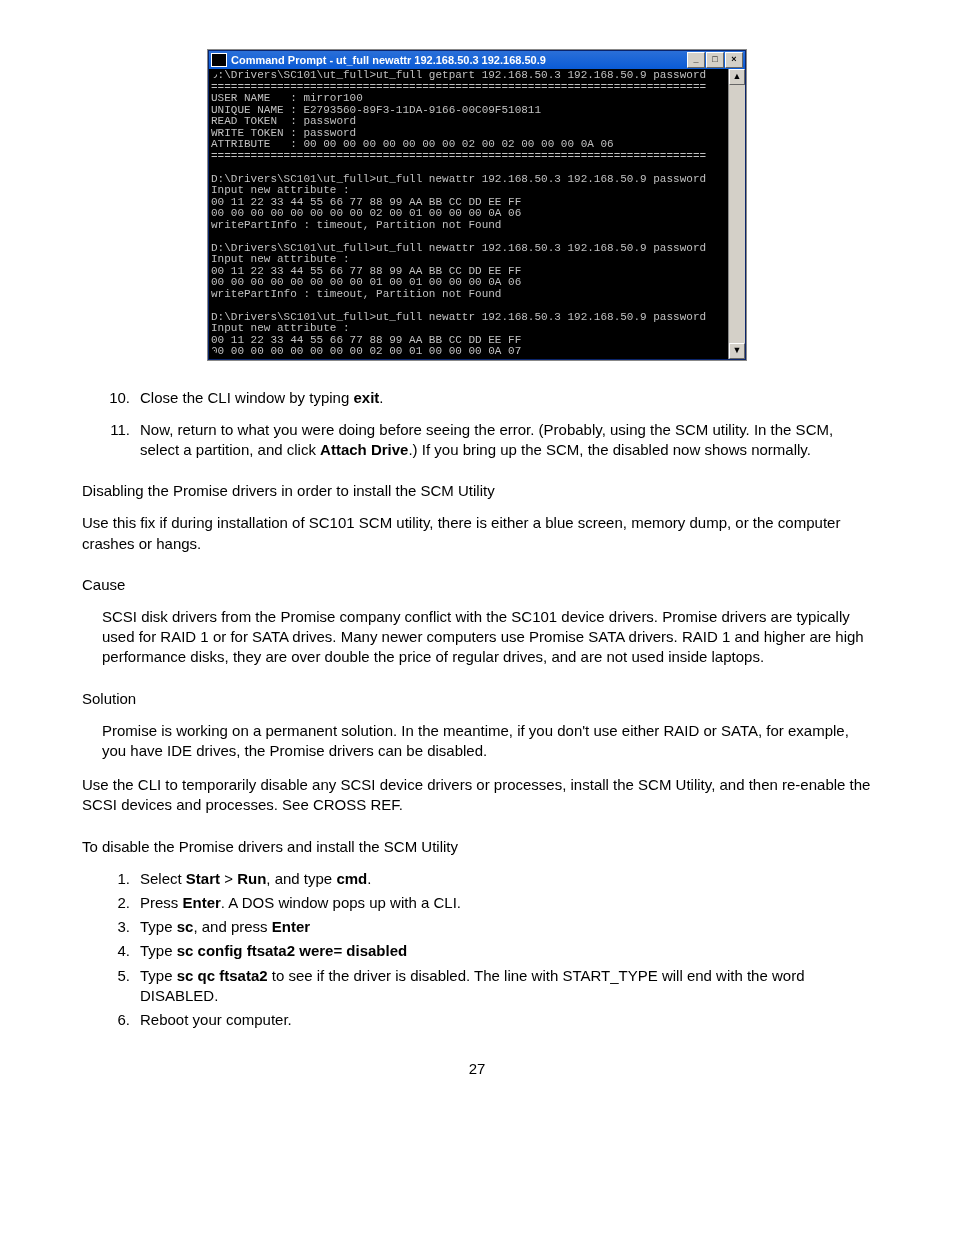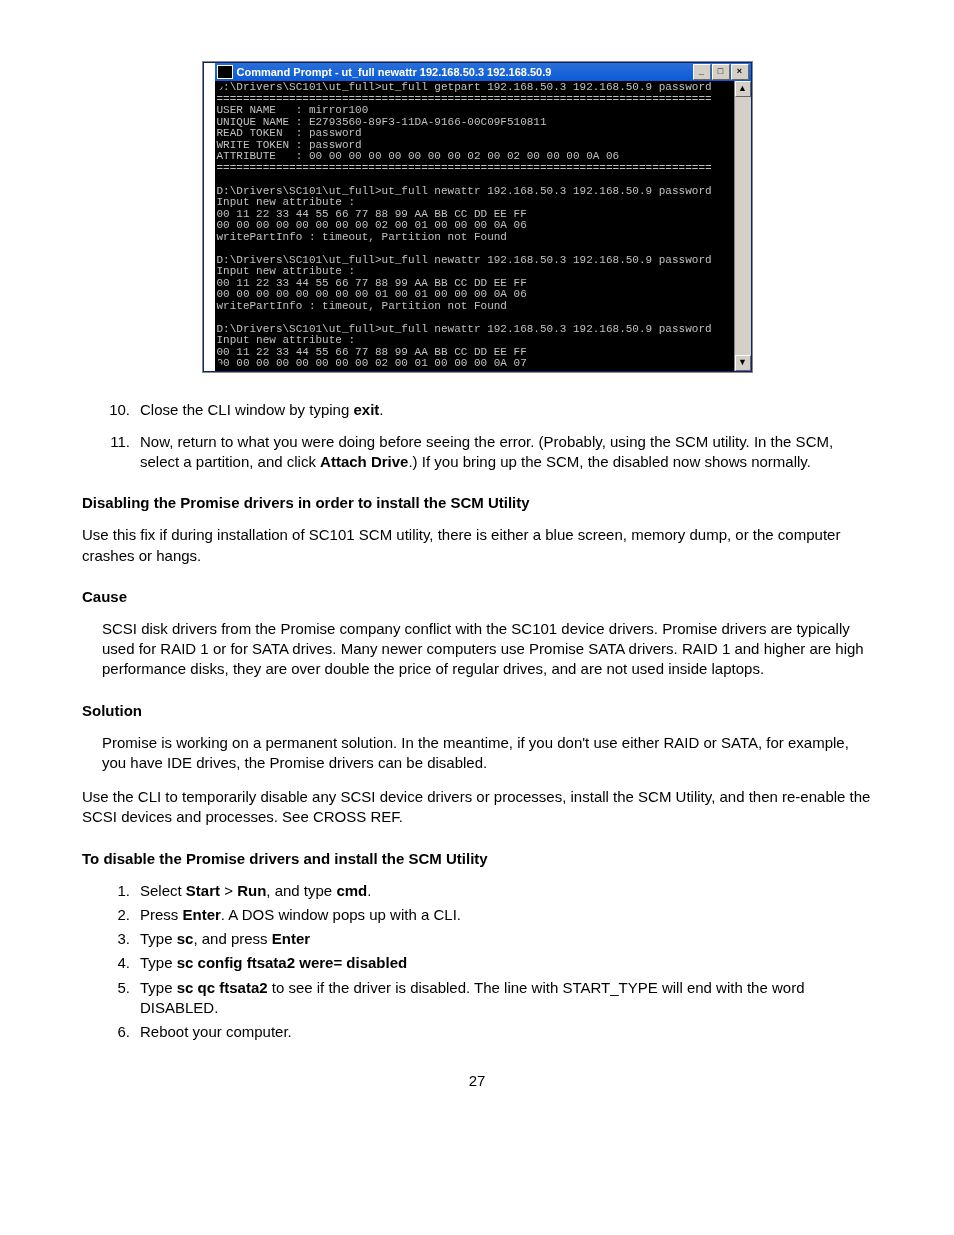--- a/index.html
+++ b/index.html
@@ -9,24 +9,23 @@
     font-family: Arial, Helvetica, sans-serif;
     font-size: 15px;
     color: #000;
     width: 954px;
   }
   .page {
     padding: 50px 82px 40px 82px;
   }
   .cmd-window {
     width: 536px;
-    margin: 12px auto 28px auto;
+    margin: 0 auto 28px auto;
     border: 1px solid #0a246a;
     box-shadow: 0 0 0 1px #888;
-    padding-left: 11px;
   }
   .titlebar {
     height: 18px;
     background: linear-gradient(#2a6fd8, #0a5bd6);
     display: flex;
     align-items: center;
     justify-content: space-between;
     padding: 0 2px;
   }
   .titlebar-left {
@@ -133,21 +132,21 @@
     line-height: 1.35;
   }
   ol.steps2 > li::before {
     counter-increment: item2;
     content: counter(item2) ".";
     position: absolute;
     left: -24px;
     width: 24px;
     text-align: right;
   }
-  .h { font-weight: bold; margin: 22px 0 14px 0; }
+  .h { font-weight: normal; margin: 22px 0 14px 0; }
   .p { margin: 0 0 14px 0; line-height: 1.35; }
   .indent { margin-left: 20px; }
   .b { font-weight: bold; }
   .page-num {
     text-align: center;
     margin-top: 30px;
     font-size: 15px;
   }
 </style>
 </head>

